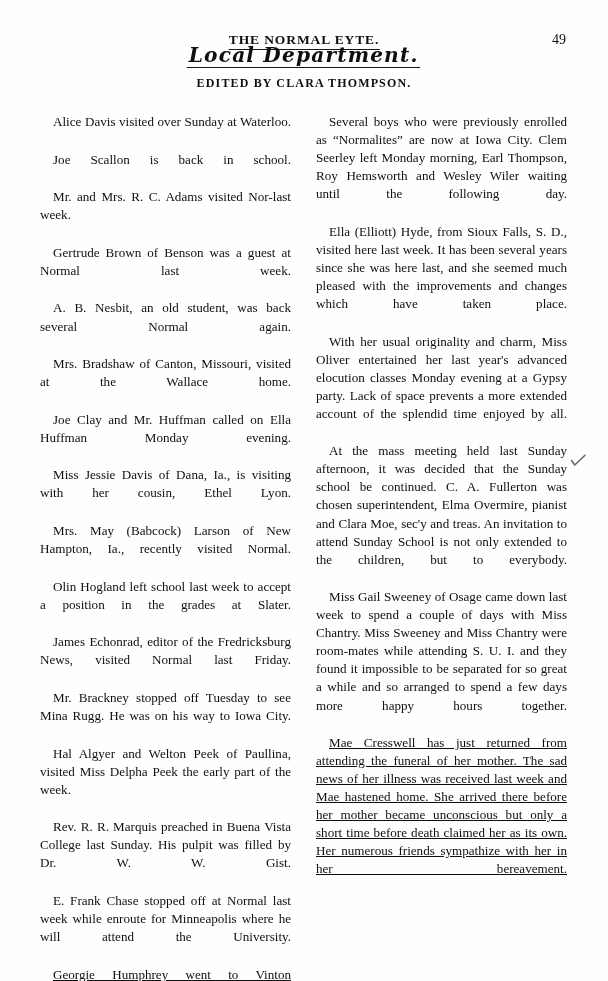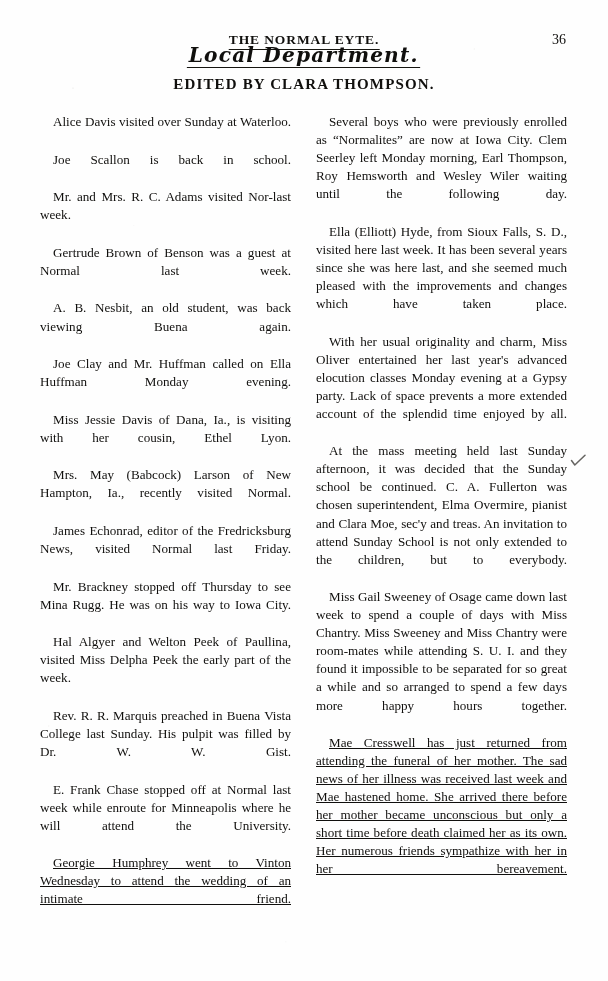--- a/index.html
+++ b/index.html
@@ -84,21 +84,21 @@
     font-weight: 700;
     font-style: italic;
     letter-spacing: 1.2px;
     line-height: 1.05;
     border-bottom: 1.3px solid #15140f;
     padding: 0 2px 1px 2px;
     transform: scaleX(.96);
   }
   .dept-editor {
     margin-top: 8px;
-    font-size: 15px;
+    font-size: 12px;
     font-weight: 700;
     letter-spacing: 1.15px;
     text-align: center;
   }
 
   
   .columns {
     position: absolute;
     top: 113px;
     left: 40px;
@@ -139,40 +139,42 @@
 </style>
 </head>
 <body>
 
 <div class="page">
 
   <div class="speckle"></div>
 
   <div class="runhead">
     <div class="runhead-title">THE NORMAL EYTE.</div>
-    <div class="folio">36</div>
+    <div class="folio">49</div>
   </div>
 
   <div class="dept">
     <div class="dept-title">Local Department.</div>
     <div class="dept-editor">EDITED BY CLARA THOMPSON.</div>
   </div>
 
   <div class="columns">
     <div class="col" id="col-left">
         <p>Alice Davis visited over Sunday at Waterloo.</p>
         <p>Joe Scallon is back in school.</p>
         <p>Mr. and Mrs. R. C. Adams visited Nor-last week.</p>
         <p>Gertrude Brown of Benson was a guest at Normal last week.</p>
-        <p>A. B. Nesbit, an old student, was back viewing Buena again.</p>
+        <p>A. B. Nesbit, an old student, was back several Normal again.</p>
+        <p>Mrs. Bradshaw of Canton, Missouri, visited at the Wallace home.</p>
         <p>Joe Clay and Mr. Huffman called on Ella Huffman Monday evening.</p>
         <p>Miss Jessie Davis of Dana, Ia., is visiting with her cousin, Ethel Lyon.</p>
         <p>Mrs. May (Babcock) Larson of New Hampton, Ia., recently visited Normal.</p>
+        <p>Olin Hogland left school last week to accept a position in the grades at Slater.</p>
         <p>James Echonrad, editor of the Fredricksburg News, visited Normal last Friday.</p>
-        <p>Mr. Brackney stopped off Thursday to see Mina Rugg. He was on his way to Iowa City.</p>
+        <p>Mr. Brackney stopped off Tuesday to see Mina Rugg. He was on his way to Iowa City.</p>
         <p>Hal Algyer and Welton Peek of Paullina, visited Miss Delpha Peek the early part of the week.</p>
         <p>Rev. R. R. Marquis preached in Buena Vista College last Sunday. His pulpit was filled by Dr. W. W. Gist.</p>
         <p>E. Frank Chase stopped off at Normal last week while enroute for Minneapolis where he will attend the University.</p>
         <p>Georgie Humphrey went to Vinton Wednesday to attend the wedding of an intimate friend.</p>
       </div>
     <div class="col" id="col-right">
         <p>Several boys who were previously enrolled as “Normalites” are now at Iowa City. Clem Seerley left Monday morning, Earl Thompson, Roy Hemsworth and Wesley Wiler waiting until the following day.</p>
         <p>Ella (Elliott) Hyde, from Sioux Falls, S. D., visited here last week. It has been several years since she was here last, and she seemed much pleased with the improvements and changes which have taken place.</p>
         <p>With her usual originality and charm, Miss Oliver entertained her last year's advanced elocution classes Monday evening at a Gypsy party. Lack of space prevents a more extended account of the splendid time enjoyed by all.</p>
         <p>At the mass meeting held last Sunday afternoon, it was decided that the Sunday school be continued. C. A. Fullerton was chosen superintendent, Elma Overmire, pianist and Clara Moe, sec'y and treas. An invitation to attend Sunday School is not only extended to the children, but to everybody.</p>

